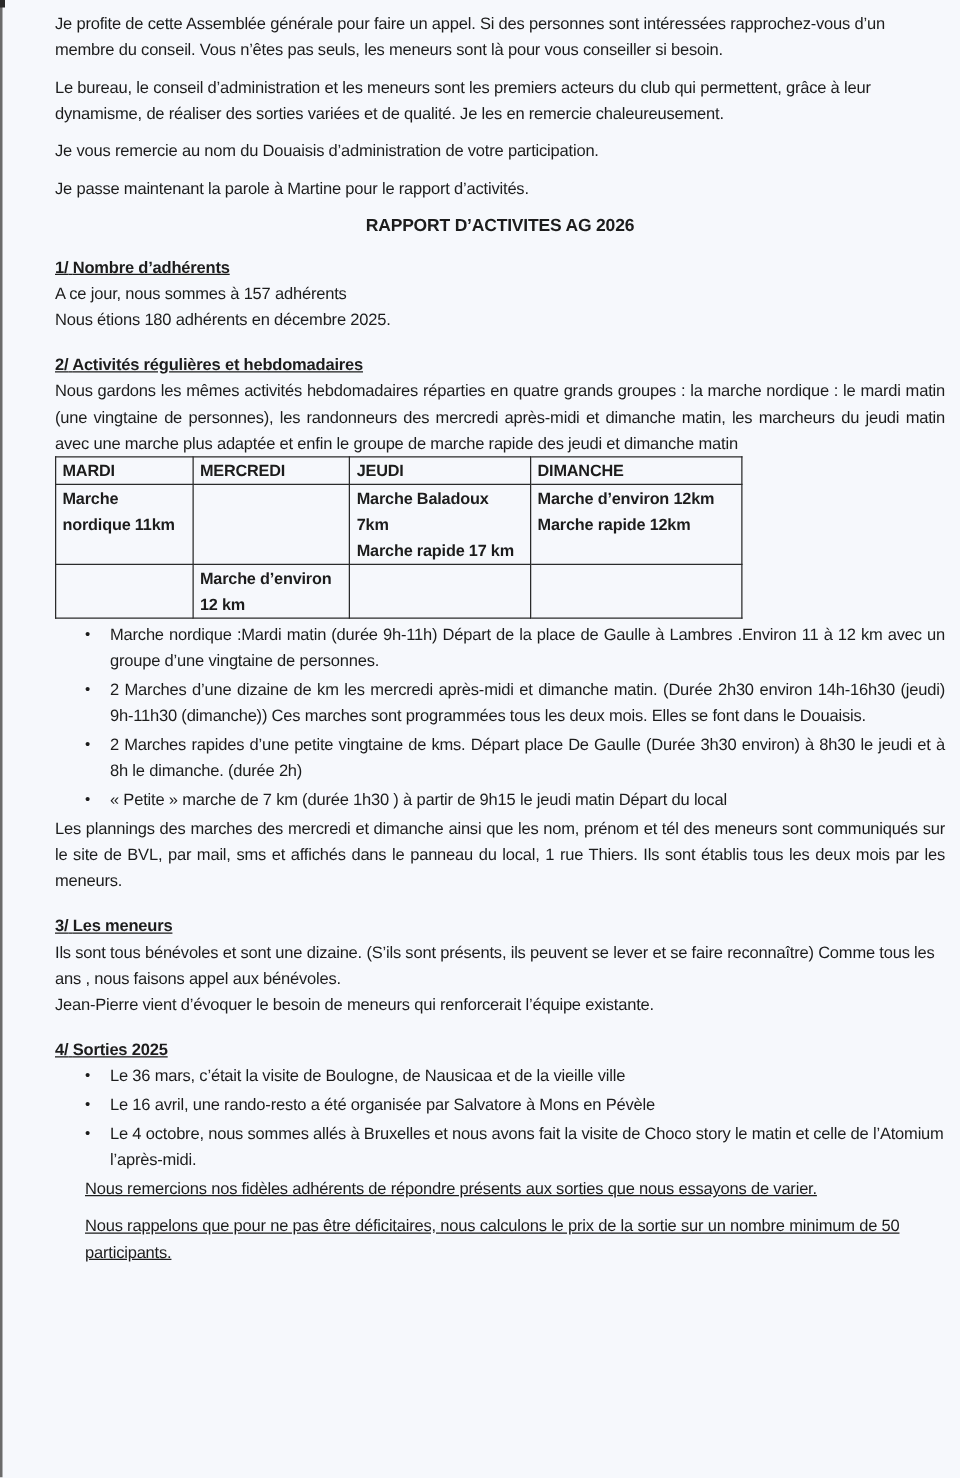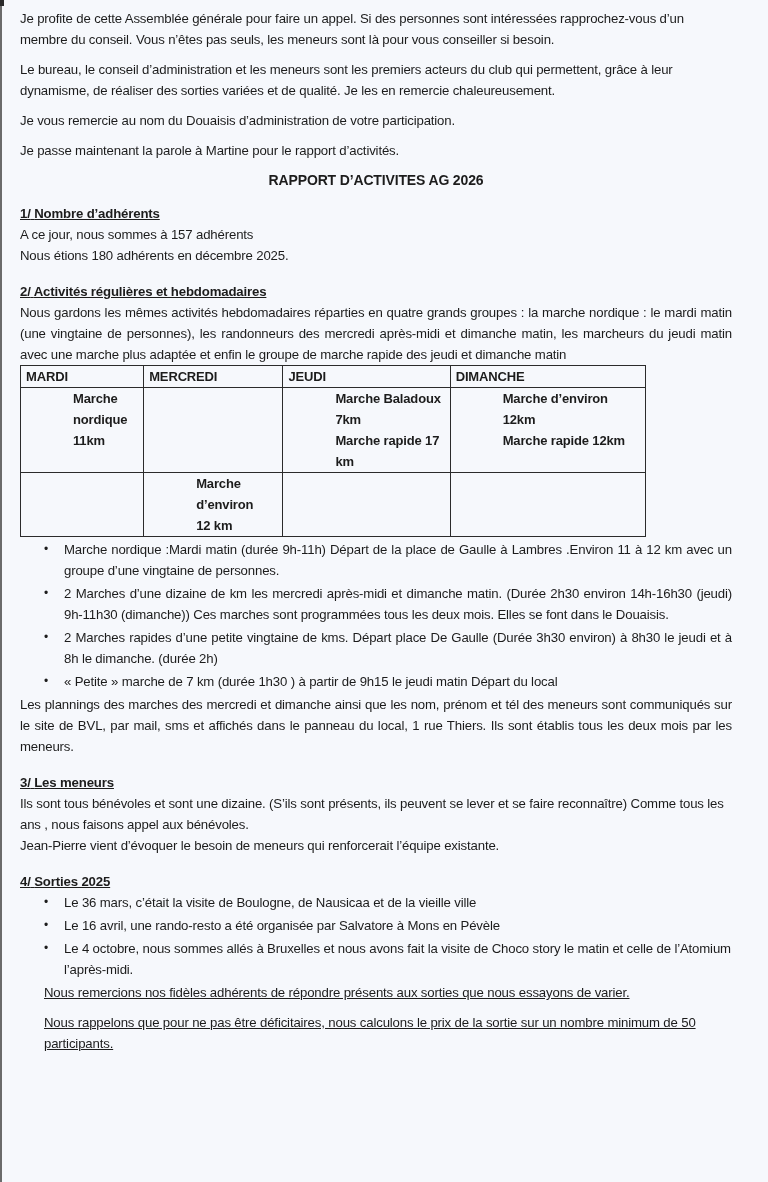--- a/index.html
+++ b/index.html
@@ -22,21 +22,21 @@
       background: #6b6b6b;
     }
     .left-edge-top {
       position: absolute;
       left: 0; top: 0;
       width: 4px; height: 6px;
       background: #2a2a2a;
     }
     .page {
       position: absolute;
-      left: 20px;
+      left: 44px;
       top: 8px;
       width: 712px;
       font-size: 13.2px;
       line-height: 21px;
       letter-spacing: -0.15px;
     }
     p { margin: 0; }
     .para { margin-bottom: 9px; }
     .justify { text-align: justify; }
     .title {
@@ -47,40 +47,40 @@
       font-size: 14px;
     }
     .section-heading {
       font-weight: bold;
       text-decoration: underline;
       margin-top: 8px;
     }
     .section { margin-bottom: 15px; }
     table.schedule {
       border-collapse: collapse;
-      width: 626px;
+      width: 550px;
       margin-top: 0;
       margin-bottom: 2px;
       font-size: 13px;
     }
     table.schedule th, table.schedule td {
       border: 1.4px solid #2b2b2b;
       padding: 0 5px;
       vertical-align: top;
       text-align: left;
       font-weight: bold;
       line-height: 21px;
     }
     table.schedule th { height: 20px; }
     table.schedule td { height: 42px; }
     .col1 { width: 112px; }
     .col2 { width: 128px; }
     .col3 { width: 156px; }
     .col4 { width: 184px; }
-    .cell-line { display: block; margin-left: 47px; }
+    .cell-line { display: block; }
     ul.bullets {
       margin: 0;
       padding-left: 44px;
       list-style: none;
     }
     ul.bullets li {
       position: relative;
       margin-bottom: 2px;
     }
     ul.bullets li .bullet {

